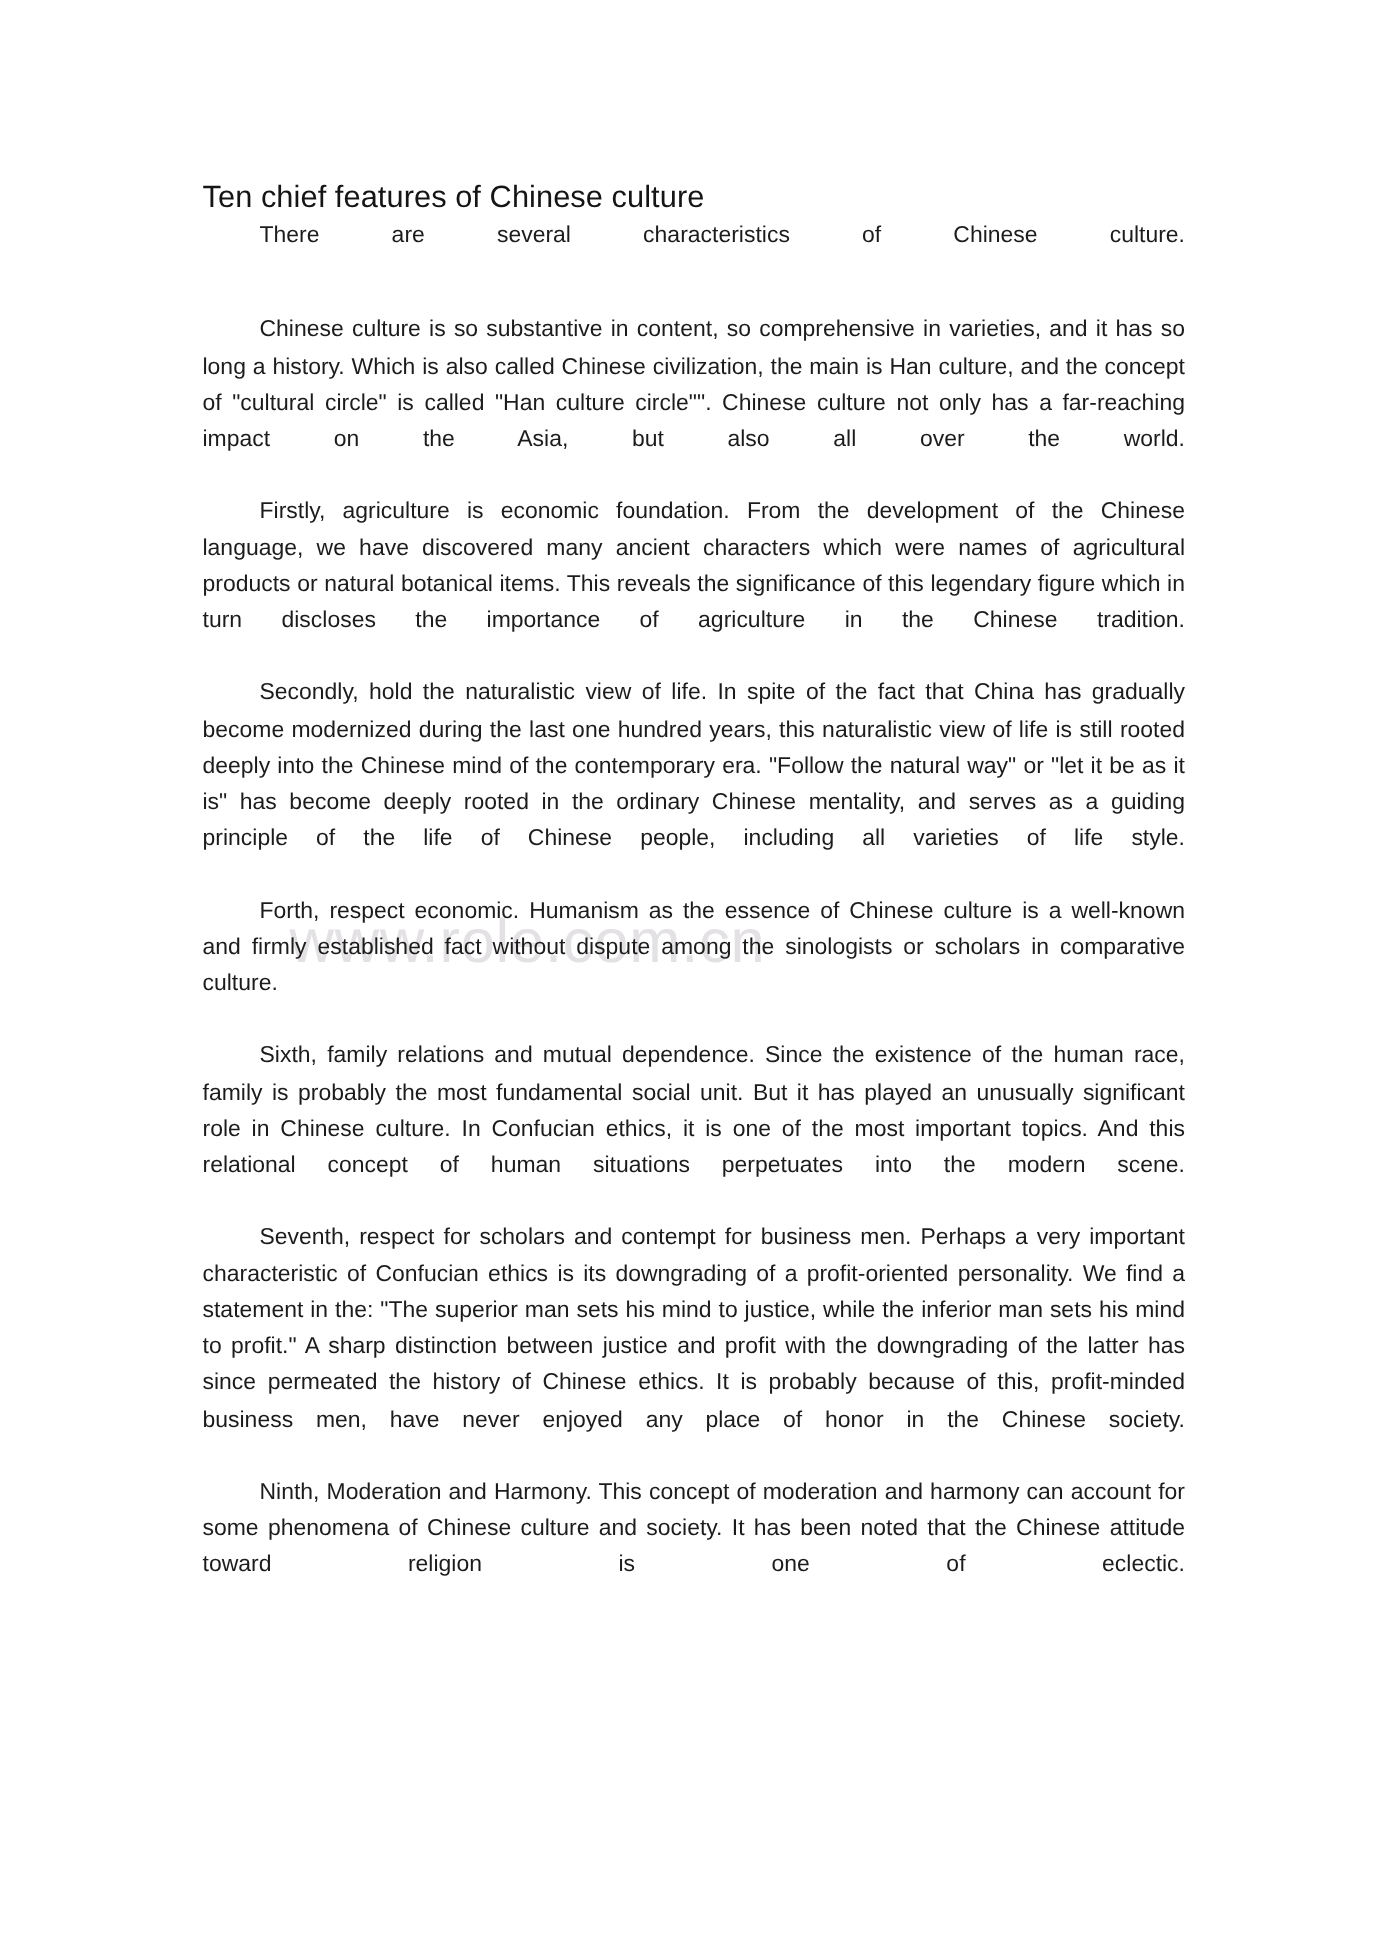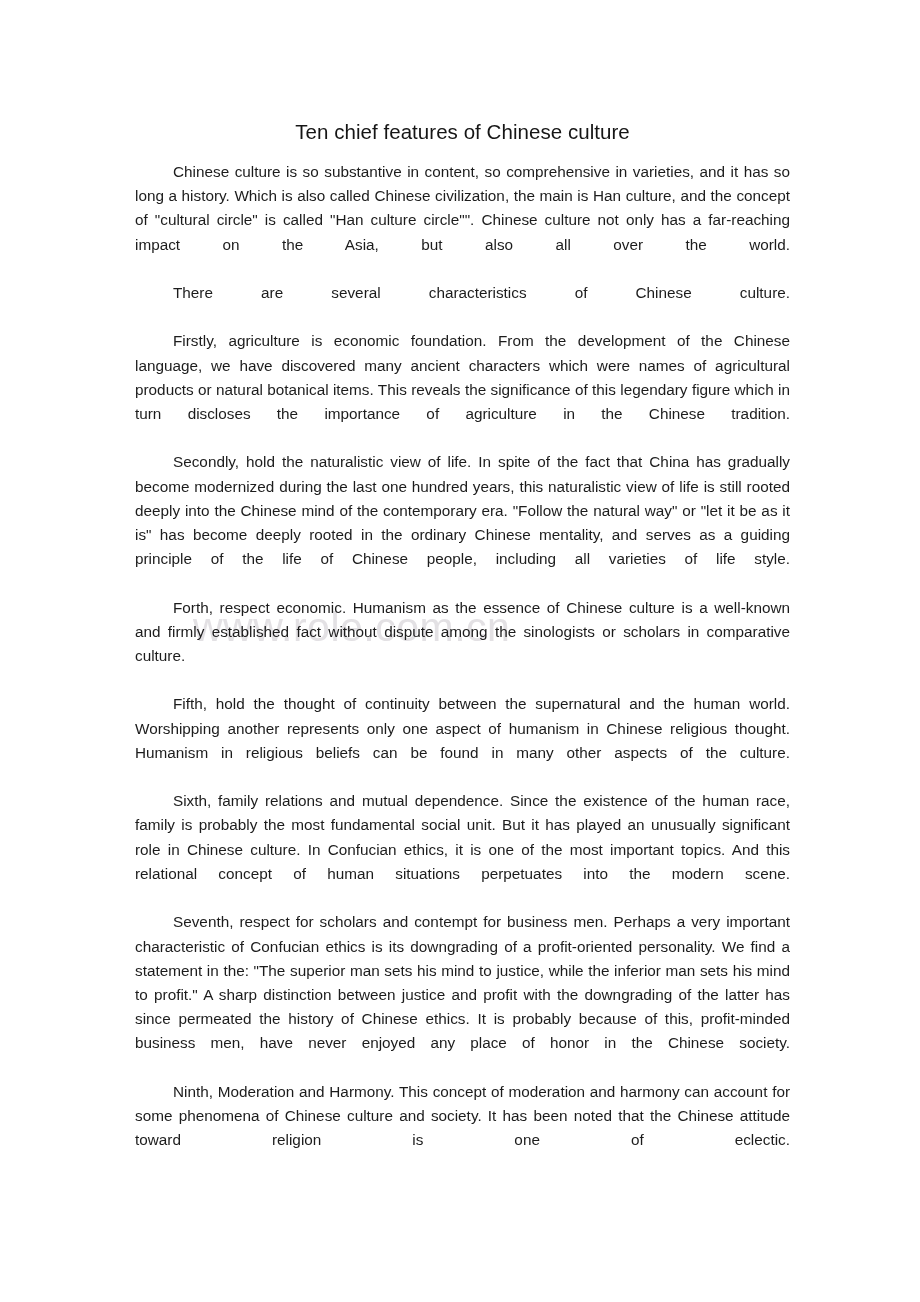--- a/index.html
+++ b/index.html
@@ -46,21 +46,20 @@
     position: absolute;
     left: 135px;
     top: 0;
     width: 655px;
     z-index: 2;
   }
 
   .doc-title {
     margin: 0;
     padding: 0;
-    text-align: center;
     font-size: 20.5px;
     font-weight: 400;
     line-height: 26px;
     padding-top: 119px;
     color: #151515;
     letter-spacing: 0.05px;
   }
 
   .para {
     margin: 0;
@@ -90,24 +89,23 @@
 <body>
 
 <div class="page">
 
   <div class="watermark">www.role.com.cn</div>
 
   <div class="content">
 
     <h1 class="doc-title">Ten chief features of Chinese culture</h1>
 
+    <p class="para">There are several characteristics of Chinese culture.</p>
     <p class="para first">Chinese culture is so substantive in content, so comprehensive in varieties, and it has so long a history. Which is also called Chinese civilization, the main is Han culture, and the concept of "cultural circle" is called "Han culture circle"". Chinese culture not only has a far-reaching impact on the Asia, but also all over the world.</p>
-    <p class="para">There are several characteristics of Chinese culture.</p>
     <p class="para">Firstly, agriculture is economic foundation. From the development of the Chinese language, we have discovered many ancient characters which were names of agricultural products or natural botanical items. This reveals the significance of this legendary figure which in turn discloses the importance of agriculture in the Chinese tradition.</p>
     <p class="para">Secondly, hold the naturalistic view of life. In spite of the fact that China has gradually become modernized during the last one hundred years, this naturalistic view of life is still rooted deeply into the Chinese mind of the contemporary era. "Follow the natural way" or "let it be as it is" has become deeply rooted in the ordinary Chinese mentality, and serves as a guiding principle of the life of Chinese people, including all varieties of life style.</p>
     <p class="para">Forth, respect economic. Humanism as the essence of Chinese culture is a well-known and firmly established fact without dispute among the sinologists or scholars in comparative culture.</p>
-    <p class="para">Fifth, hold the thought of continuity between the supernatural and the human world. Worshipping another represents only one aspect of humanism in Chinese religious thought. Humanism in religious beliefs can be found in many other aspects of the culture.</p>
     <p class="para">Sixth, family relations and mutual dependence. Since the existence of the human race, family is probably the most fundamental social unit. But it has played an unusually significant role in Chinese culture. In Confucian ethics, it is one of the most important topics. And this relational concept of human situations perpetuates into the modern scene.</p>
     <p class="para">Seventh, respect for scholars and contempt for business men. Perhaps a very important characteristic of Confucian ethics is its downgrading of a profit-oriented personality. We find a statement in the: "The superior man sets his mind to justice, while the inferior man sets his mind to profit." A sharp distinction between justice and profit with the downgrading of the latter has since permeated the history of Chinese ethics. It is probably because of this, profit-minded business men, have never enjoyed any place of honor in the Chinese society.</p>
     <p class="para">Ninth, Moderation and Harmony. This concept of moderation and harmony can account for some phenomena of Chinese culture and society. It has been noted that the Chinese attitude toward religion is one of eclectic.</p>
 
   </div>
 </div>
 
 </body></html>

